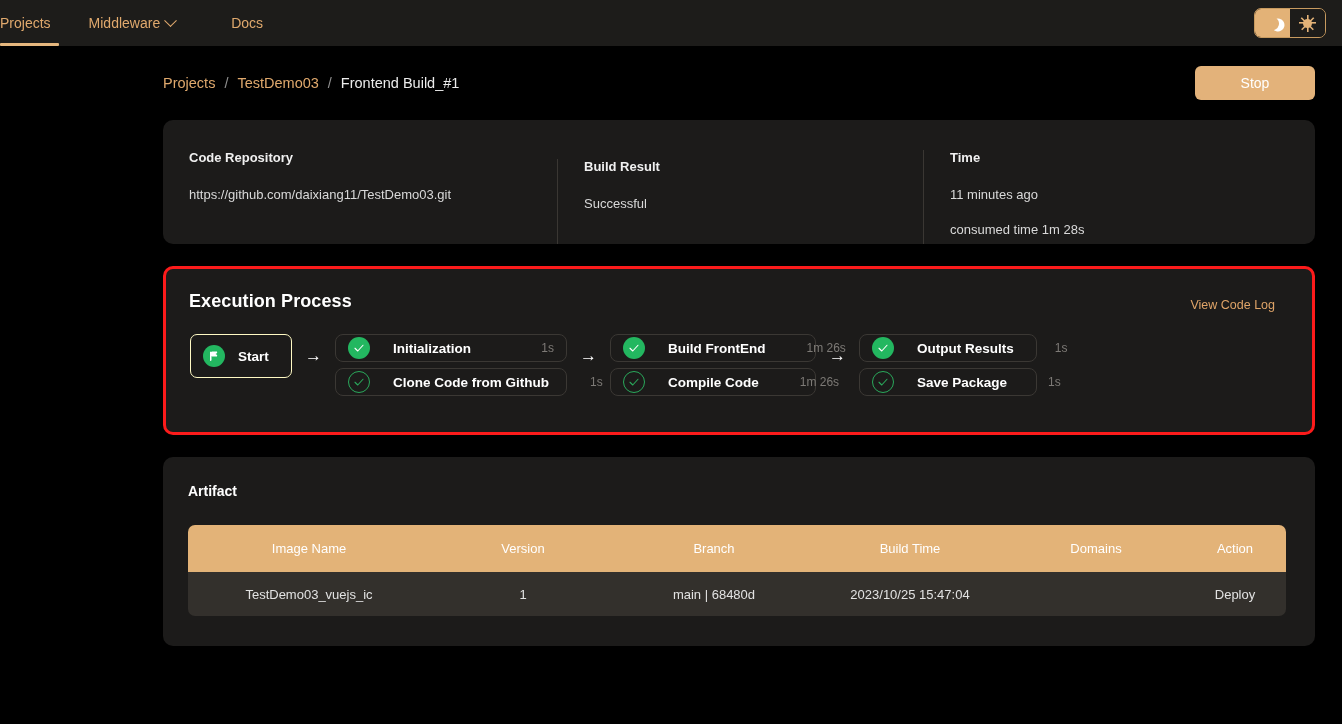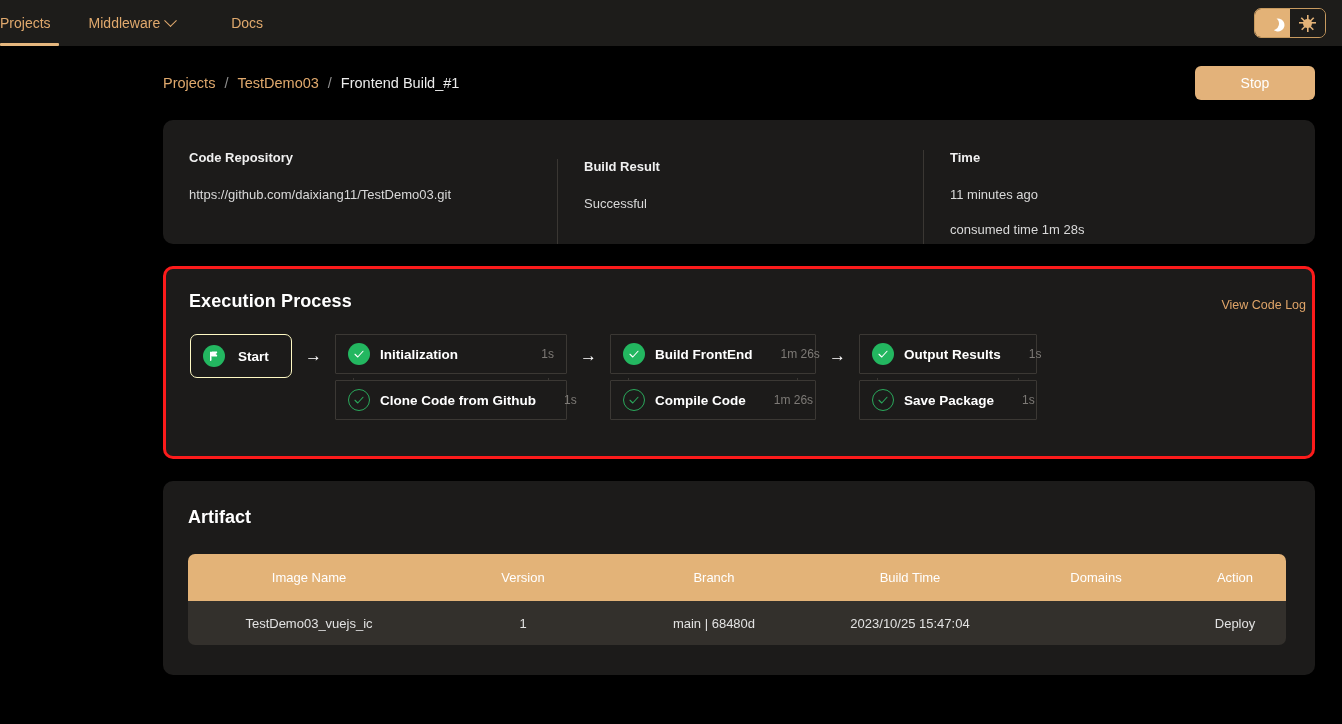--- a/index.html
+++ b/index.html
@@ -160,21 +160,21 @@
 
   
   .exec-card {
     border: 3px solid #fc1b1b;
     padding: 22px 0 36px 0;
     position: relative;
   }
   .exec-head {
     display: flex;
     align-items: flex-start;
-    padding: 0 6px 0 23px;
+    padding: 0 37px 0 23px;
   }
   .exec-title { font-size: 18px; font-weight: bold; color: #ffffff; letter-spacing: .1px; }
   .view-log {
     margin-left: auto;
     font-size: 12.5px;
     color: #dfa468;
     cursor: pointer;
     padding-top: 7px;
   }
 
@@ -212,25 +212,25 @@
     font-size: 17px;
     line-height: 44px;
     margin: 0 13px;
     flex: none;
     user-select: none;
   }
 
   .group { position: relative; flex: none; }
   .step {
     border: 1px solid #3b3834;
-    border-radius: 1px;
-    height: 40px;
-    display: flex;
-    align-items: center;
-    gap: 10px;
+    border-radius: 8px;
+    height: 28px;
+    display: flex;
+    align-items: center;
+    gap: 23px;
     padding: 0 12px;
     cursor: pointer;
     background: #1c1b1a;
     position: relative;
     z-index: 2;
   }
   .step .label { font-size: 13.5px; font-weight: bold; color: #ffffff; white-space: nowrap; }
   .step .dur {
     margin-left: auto;
     font-size: 12px;
@@ -264,21 +264,21 @@
   .chk.hollow { background: transparent; border: 1.5px solid #2aa85b; }
   .chk.hollow svg { stroke: #2aa85b; }
   .chk svg { width: 12px; height: 12px; display: block; fill: none; stroke-width: 2.2; stroke-linecap: round; stroke-linejoin: round; }
 
   .g1 { width: 232px; }
   .g2 { width: 206px; }
   .g3 { width: 178px; }
 
   
   .artifact-card { padding: 26px 24px 30px 25px; }
-  .artifact-title { font-size: 18px; font-weight: bold; color: #ffffff; margin-bottom: 26px; }
+  .artifact-title { font-size: 14px; font-weight: bold; color: #ffffff; margin-bottom: 26px; }
 
   table.artifact { width: 1098px; border-collapse: collapse; border-radius: 7px; overflow: hidden; }
   table.artifact thead th {
     background: #e3b378;
     color: #ffffff;
     font-size: 13px;
     font-weight: normal;
     height: 47px;
     text-align: center;
   }

